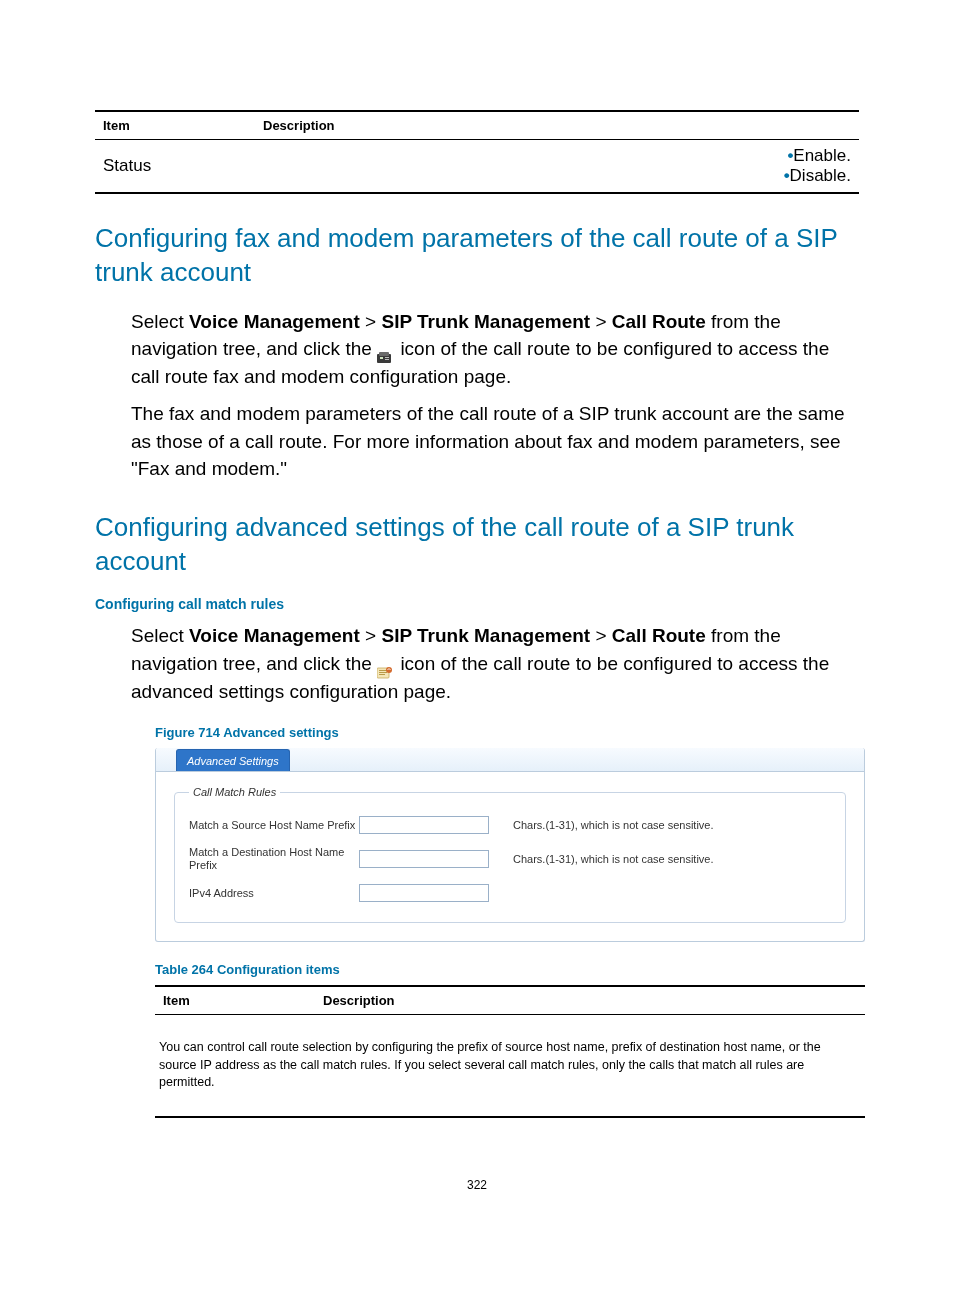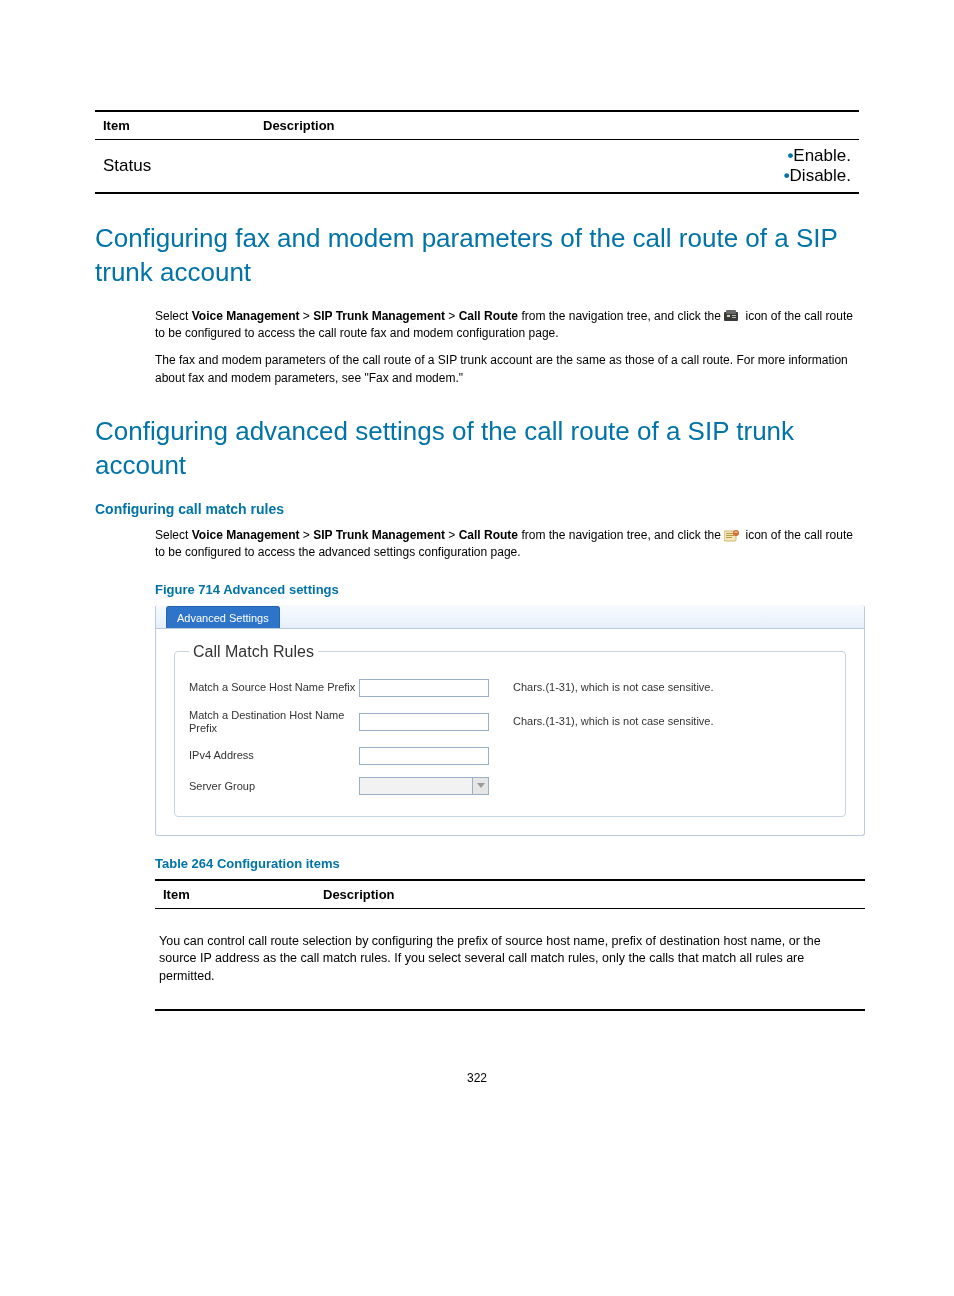--- a/index.html
+++ b/index.html
@@ -27,23 +27,23 @@
     line-height: 1.3;
     margin: 28px 0 18px 0;
   }
   h3.subsection {
     color: #0073a8;
     font-weight: bold;
     font-size: 14px;
     margin: 18px 0 10px 0;
   }
   .bodytext {
-    font-size: 12px;
+    font-size: 19px;
     line-height: 1.45;
-    margin-left: 60px;
+    margin-left: 36px;
     margin-bottom: 10px;
   }
   .figcap, .tabcap {
     color: #0073a8;
     font-weight: bold;
     font-size: 13px;
     margin-left: 60px;
     margin-top: 20px;
     margin-bottom: 8px;
   }
@@ -64,43 +64,45 @@
     width: 710px;
   }
   .adv-tabbar {
     height: 24px;
     background: linear-gradient(#f7fbff, #e6f0fa);
     border-bottom: 1px solid #bcd;
     position: relative;
   }
   .adv-tab {
     position: absolute;
-    top: 1px; left: 10px;
+    top: 1px; left: 20px;
     height: 22px;
     padding: 0 10px;
     font-size: 11px;
     color: #fff;
     background: #2e75c9;
     border: 1px solid #2664b0;
     border-bottom: none;
     border-radius: 3px 3px 0 0;
     line-height: 22px;
+    font-style: italic;
   }
   .adv-body {
     padding: 14px 18px 18px 18px;
   }
   fieldset.cmr {
     border: 1px solid #c7d4e4;
     border-radius: 4px;
     padding: 12px 14px 14px 14px;
   }
   fieldset.cmr legend {
-    font-size: 16px;
+    font-size: 11px;
     color: #333;
     padding: 0 4px;
+    font-style: italic;
   }
   .form-row {
     display: flex;
     align-items: center;
     font-size: 11px;
     color: #333;
     padding: 6px 0;
   }
   .form-row .lbl { width: 170px; flex: 0 0 170px; line-height: 1.2; }
   .form-row .ctl { width: 140px; flex: 0 0 140px; }
@@ -232,32 +234,20 @@
         <div class="hint">Chars.(1-31), which is not case sensitive.</div>
       </div>
 
 
       <div class="form-row">
         <div class="lbl">IPv4 Address</div>
         <div class="ctl"><input type="text" style=""></div>
       </div>
 
 
-      <div class="form-row">
-        <div class="lbl">Server Group</div>
-        <div class="ctl">
-          <div class="combo disabled">
-            <div class="cbody"></div>
-            <div class="cdrop">
-                <div class="tri-down gray"></div>
-              </div>
-          </div>
-        </div>
-        <div class="hint"></div>
-      </div>
 
     </fieldset>
   </div>
 </div>
 
 <div class="tabcap">Table 264 Configuration items</div>
 
 <table class="conf-items">
   <tbody>
       <tr class="thick-border-top thin-border-bottom">

